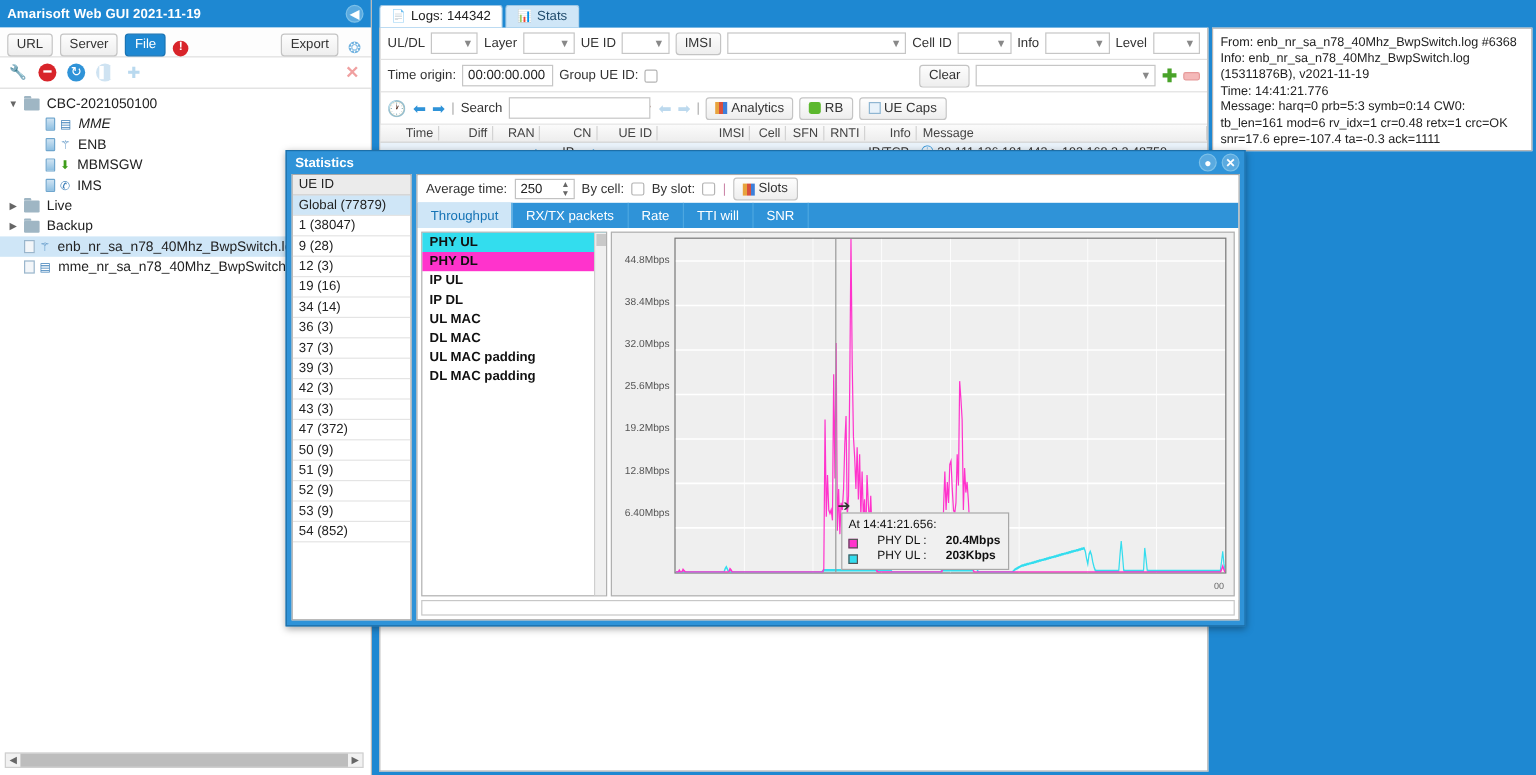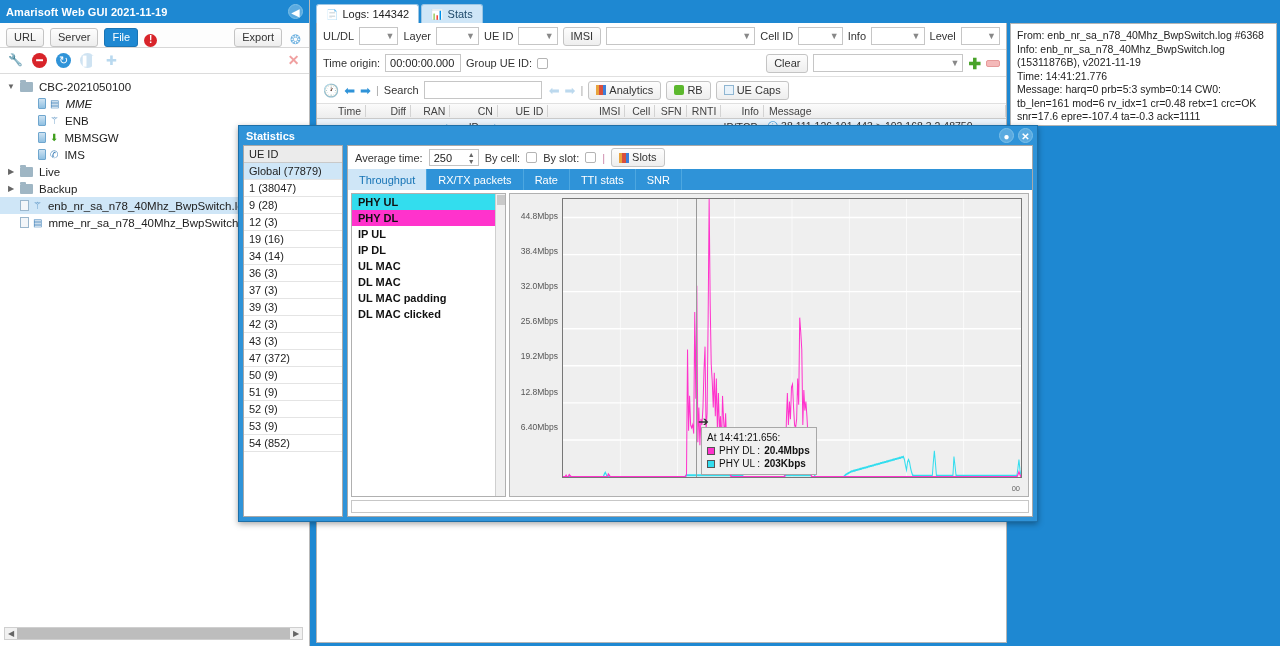--- a/index.html
+++ b/index.html
@@ -245,21 +245,21 @@
            transform: translateY(-50%); white-space: nowrap; }
   .plot {
     position: absolute; left: 52px; top: 4px; right: 6px; bottom: 18px;
     border: 1px solid #777; border-right: 1px solid #777; background: #efefef;
   }
   .cursor-line { position: absolute; top: 0; bottom: 0; width: 1px; background: #999; }
   .tooltip {
     position: absolute; background: #f0f0f0; border: 1px solid #a8a8a8;
     padding: 3px 6px 4px 5px; font-size: 10px; line-height: 13px; color: #111;
   }
-  .tt-row { display: flex; align-items: center; gap: 4px; }
+  .tt-row { display: flex; align-items: flex-end; gap: 16px; }
   .tt-sq { width: 8px; height: 8px; border: 1px solid #555; display:inline-block; }
   .mouse-cur { position: absolute; font-size: 13px; color: #333; }
   .x-lab { position: absolute; font-size: 7.5px; color: #666; }
 
   
   #instruction {
     position: absolute; left: 520px; top: 471px; width: 487px; height: 80px;
     background: #f0f0f0; padding: 6px 10px;
     font-size: 15.5px; line-height: 20.5px; color: #111;
     font-family: "DejaVu Sans", sans-serif;
@@ -617,35 +617,35 @@
         <span class="btn btn-ic">
           <span class="sq" style="background:linear-gradient(90deg,#e8a33d 33%,#d94f3d 33%,#d94f3d 66%,#3d7fd9 66%)"></span>
           <span>Slots</span>
         </span>
       </div>
 
       <div class="stab-bar" id="stabs-host">
             <div class="stab active">Throughput</div>
             <div class="stab">RX/TX packets</div>
             <div class="stab">Rate</div>
-            <div class="stab">TTI stats</div>
+            <div class="stab">TTI will</div>
             <div class="stab">SNR</div>
           </div>
 
       <div class="chart-area">
         <div class="series-list">
           <div id="series-host">
                 <div class="series-item" style="background: rgb(51, 221, 238);">PHY UL</div>
                 <div class="series-item" style="background: rgb(255, 51, 204);">PHY DL</div>
                 <div class="series-item">IP UL</div>
                 <div class="series-item">IP DL</div>
                 <div class="series-item">UL MAC</div>
                 <div class="series-item">DL MAC</div>
                 <div class="series-item">UL MAC padding</div>
-                <div class="series-item">DL MAC clicked</div>
+                <div class="series-item">DL MAC padding</div>
               </div>
           <div class="sl-scroll">
                 <div class="st"></div>
               </div>
         </div>
 
         <div class="plot-wrap">
           <div class="y-axis" id="yaxis-host">
                 <div class="y-lab" style="top: 232.8px;">6.40Mbps</div>
                 <div class="y-lab" style="top: 197.6px;">12.8Mbps</div>

